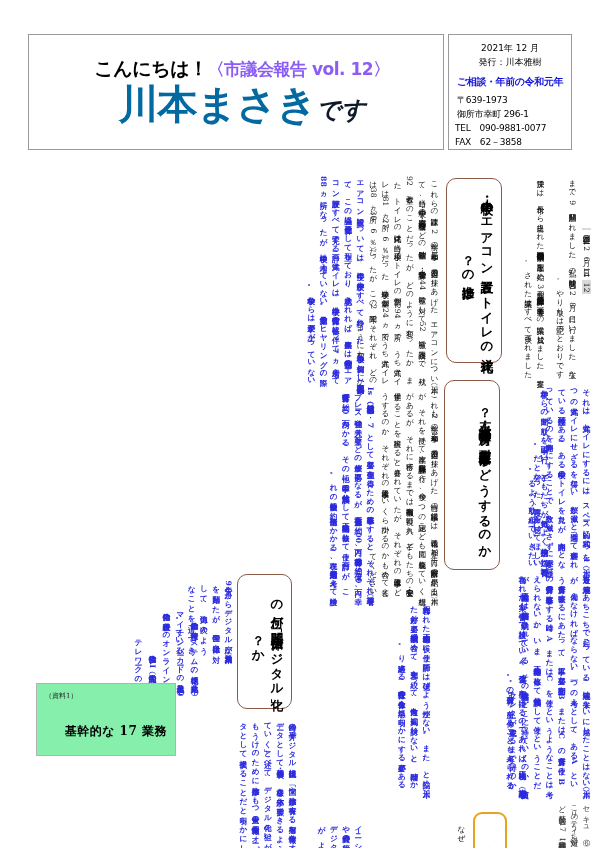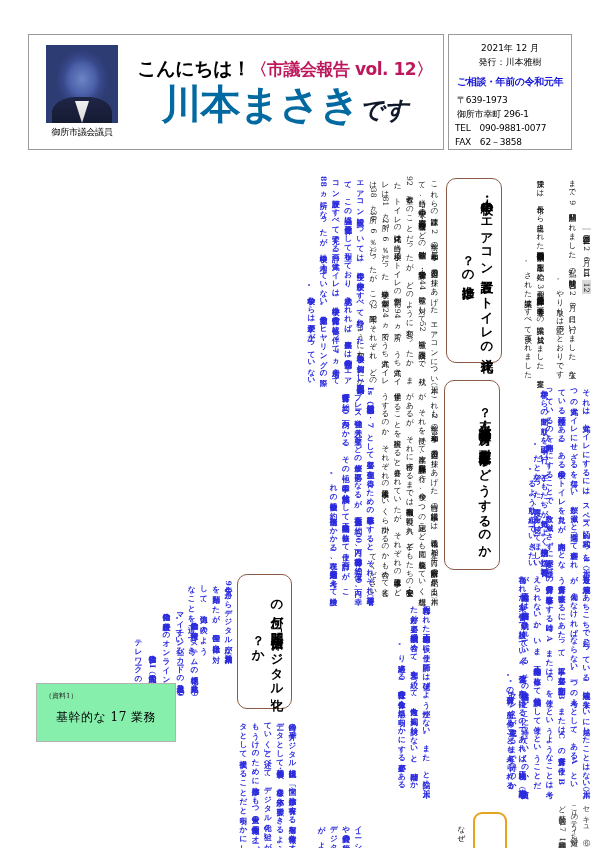--- a/index.html
+++ b/index.html
@@ -79,21 +79,21 @@
   }
   .title-line1 {
     font-size: 19px;
     font-weight: bold;
     letter-spacing: -0.5px;
     white-space: nowrap;
     text-align: center;
     line-height: 1.1;
   }
   .title-line1 .t-black { color: #000; }
-  .title-line1 .t-orange { color: #be185d; font-size: 17px; text-align: right; }
+  .title-line1 .t-orange { color: #8b5cf6; font-size: 17px; text-align: right; }
   .title-line2 {
     text-align: center;
     margin-top: 6px;
     white-space: nowrap;
   }
   .title-line2 .name {
     font-size: 40px;
     font-weight: bold;
     color: #0369a1;
     letter-spacing: -1px;
@@ -189,42 +189,38 @@
     width: 140px;
     border: 1px solid #b3b3b3;
     background: #86efac;
     box-sizing: border-box;
     padding: 7px 8px 9px 8px;
     font-family: "DejaVu Serif", "Liberation Serif", serif;
   }
   .shiryo-tag { font-size: 7px; color: #222; }
   .shiryo-title {
     font-size: 12px;
-    font-weight: normal;
-    text-align: center;
-    margin: 8px 0 6px 0;
+    font-weight: bold;
+    text-align: right;
+    margin: 22px 0 6px 0;
     letter-spacing: 0.5px;
   }
   .shiryo-body {
     font-size: 8px;
     line-height: 1.62;
     text-align: justify;
     letter-spacing: -0.1px;
   }
 </style>
 </head>
 <body>
 
 <div class="header">
 
   <div class="header-main">
-    <div class="photo-block">
-      <div class="photo"></div>
-      <div class="photo-caption">御所市議会議員</div>
-    </div>
     <div class="title-block">
       <div class="title-line1">
         <span class="t-black">こんにちは！</span><span class="t-orange">〈市議会報告 vol. 12〉</span>
       </div>
       <div class="title-line2">
         <span class="name">川本まさき</span><span class="desu">です</span>
       </div>
     </div>
   </div>
 

